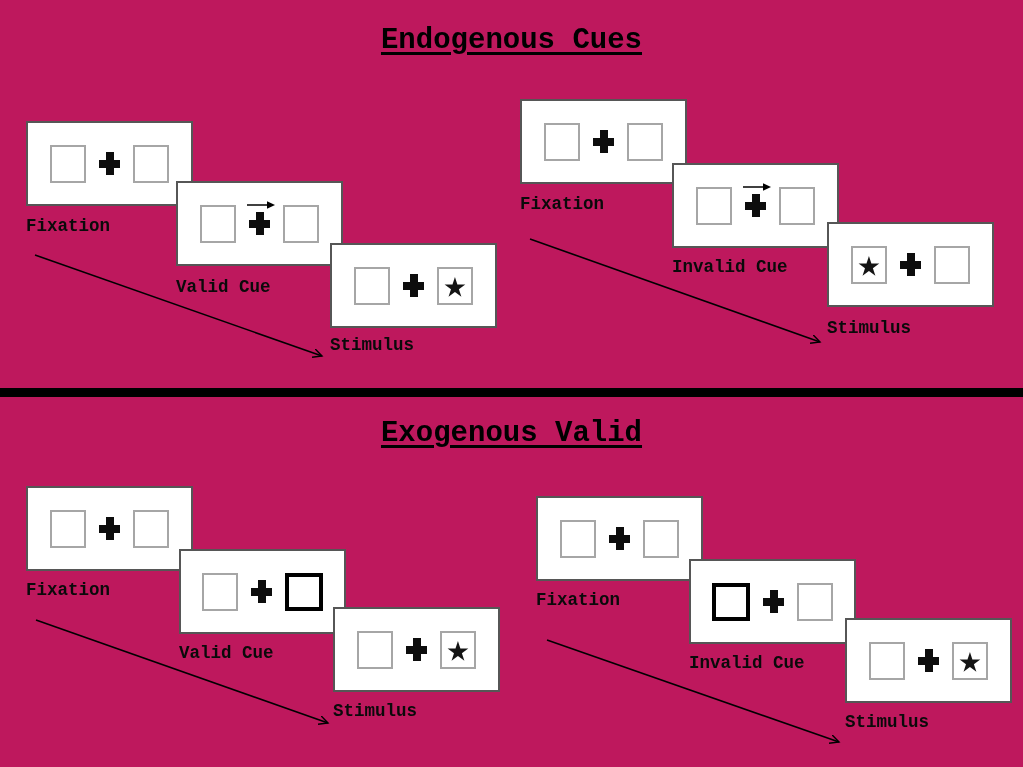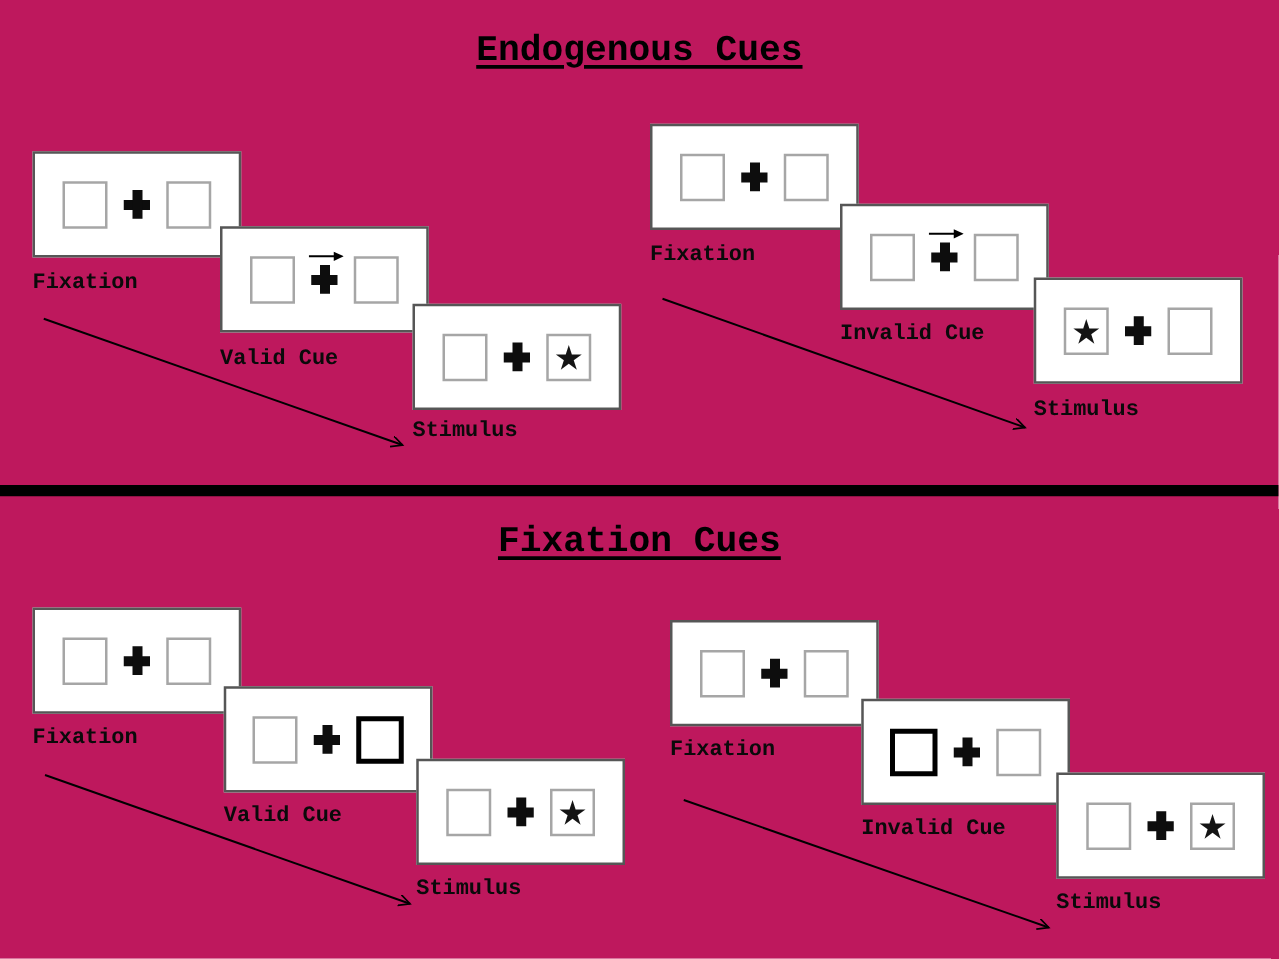--- a/index.html
+++ b/index.html
@@ -36,21 +36,21 @@
     font-weight:700;font-size:17.5px;color:#0a0a0a;z-index:4;white-space:nowrap;
   }
   #timelines{position:absolute;left:0;top:0;z-index:0;pointer-events:none;}
 </style>
 </head>
 <body>
 
 <div id="slide">
 
   <div class="section-title" style="top:24px;">Endogenous Cues</div>
-  <div class="section-title" style="top:417px;">Fixation Cues</div>
+  <div class="section-title" style="top:417px;">Exogenous Valid</div>
 
   <div class="divider"></div>
 
   <svg id="timelines" width="1023" height="767" viewBox="0 0 1023 767">
     <defs>
       <marker id="ah" markerWidth="13" markerHeight="13" refX="9" refY="4.5" orient="auto" markerUnits="userSpaceOnUse">
         <path d="M0,0 L9,4.5 L0,9" fill="none" stroke="#000" stroke-width="1.4"></path>
       </marker>
     </defs>
     <line x1="35" y1="255" x2="322" y2="356" stroke="#000" stroke-width="1.6" marker-end="url(#ah)"></line>

